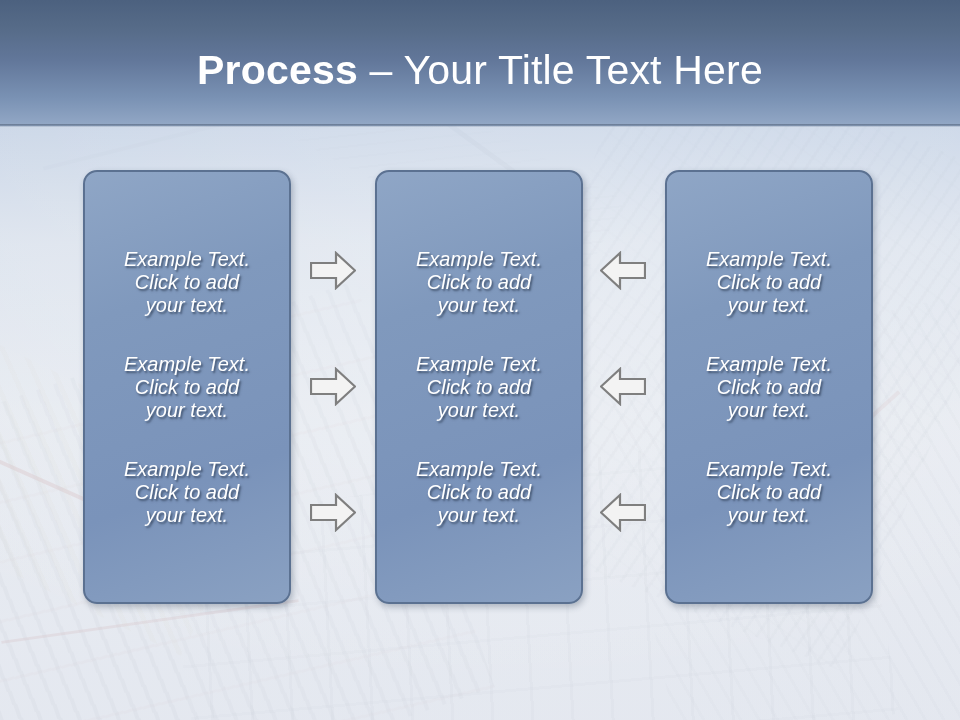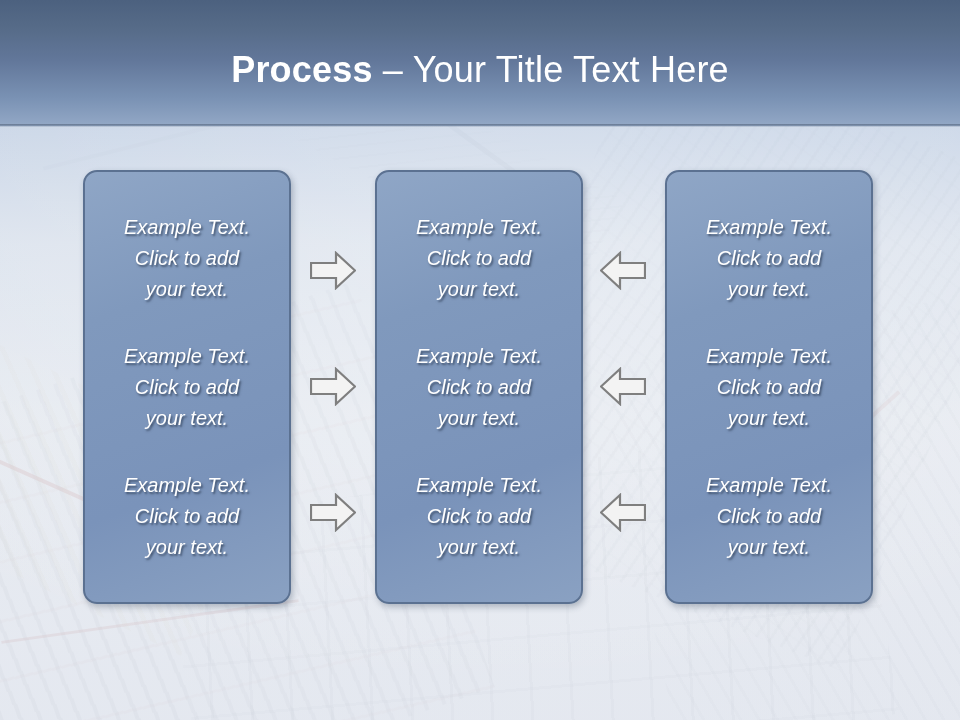--- a/index.html
+++ b/index.html
@@ -246,21 +246,21 @@
     width: 960px;
     height: 3px;
     background: linear-gradient(180deg, rgba(88,104,128,0.75), rgba(150,166,190,0.20));
   }
   .slide-title {
     position: absolute;
     left: 0;
     top: 48px;
     width: 960px;
     text-align: center;
-    font-size: 36px;
+    font-size: 41px;
     line-height: 44px;
     color: #ffffff;
     letter-spacing: 0.2px;
     white-space: nowrap;
   }
   .slide-title .t-bold { font-weight: 700; }
   .slide-title .t-rest { font-weight: 400; }
 
   
   .pbox {
@@ -281,21 +281,21 @@
   }
   .pbox-1 { left: 83px; }
   .pbox-2 { left: 375px; }
   .pbox-3 { left: 665px; }
 
   .ptext {
     width: 100%;
     text-align: center;
     font-style: italic;
     font-size: 20px;
-    line-height: 31px;
+    line-height: 23px;
     color: #ffffff;
     text-shadow: 1.5px 1.5px 2.2px rgba(40,55,78,0.75);
     white-space: pre-line;
   }
   .ptext + .ptext { margin-top: 36px; }
 
   
   .arrow {
     position: absolute;
     width: 46px;

